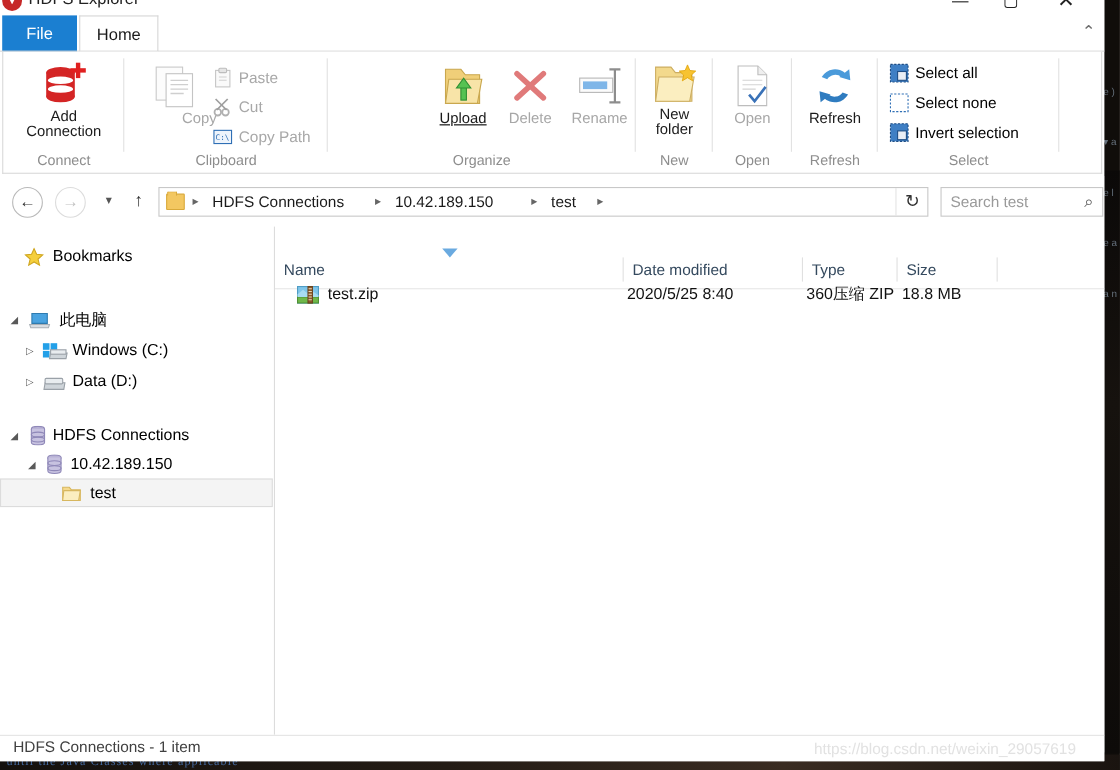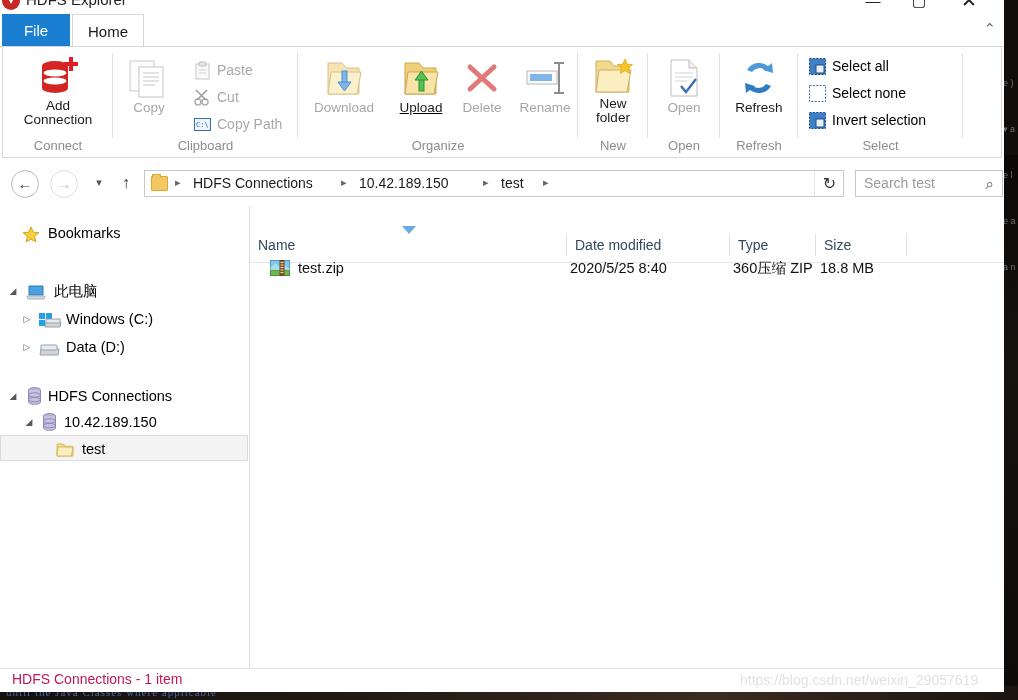--- a/index.html
+++ b/index.html
@@ -106,21 +106,21 @@
   .sortmark{position:absolute;top:4px;left:152px;width:0;height:0;
       border-left:7px solid transparent;border-right:7px solid transparent;border-top:8px solid #6aaae0;}
   .hdrline{position:absolute;left:0;top:40px;width:754px;height:1px;background:#e6e6e6;}
   .frow{position:absolute;left:0;top:33px;width:754px;height:26px;}
   .frow .cell{position:absolute;top:0;height:26px;line-height:26px;font-size:14.5px;color:#111;}
   .zipico{position:absolute;left:20px;top:4px;width:20px;height:18px;}
 
   
   .statusbar{position:absolute;left:0;top:668px;width:1004px;height:24px;background:#fff;
       border-top:1px solid #e4e4e4;}
-  .statusbar .st{position:absolute;left:12px;top:2px;font-size:14px;color:#be185d;}
+  .statusbar .st{position:absolute;left:12px;top:2px;font-size:14px;color:#404040;}
 
   .collapse{position:absolute;right:8px;top:20px;font-size:15px;color:#6d6d6d;}
 
   .wm{position:absolute;left:740px;top:672px;font-size:14px;color:#e2e2e2;white-space:nowrap;}
 </style>
 </head>
 <body>
 
 <div id="backdrop">
   <div class="strip"></div>
@@ -162,21 +162,21 @@
           </svg>
         </div>
         <div class="lbl">Add</div>
         <div class="lbl">Connection</div>
       </div>
       <div class="gname">Connect</div>
       <div class="sep"></div>
     </div>
 
     <div class="rgroup" style="left:110px;width:185px;">
-      <div class="big" style="top:8px;left:0;width:72px;">
+      <div class="big" style="top:8px;left:12px;width:72px;text-align:right;">
         <div class="ico" style="width:46px;height:46px;">
           <svg width="46" height="46" viewBox="0 0 46 46">
             <rect x="4" y="6" width="24" height="30" fill="#fcfcfc" stroke="#c9c9c9"></rect>
             <rect x="13" y="12" width="24" height="30" fill="#fff" stroke="#c4c4c4"></rect>
             <g stroke="#cfcfcf" stroke-width="1.2">
               <line x1="17" y1="18" x2="33" y2="18"></line>
                 <line x1="17" y1="22" x2="33" y2="22"></line>
               <line x1="17" y1="26" x2="33" y2="26"></line>
                 <line x1="17" y1="30" x2="29" y2="30"></line>
             </g>
@@ -219,33 +219,20 @@
           </svg>
         </span>
         <span class="txt dim">Copy Path</span>
       </div>
 
       <div class="gname">Clipboard</div>
       <div class="sep"></div>
     </div>
 
     <div class="rgroup" style="left:295px;width:280px;">
-      <div class="big" style="top:8px;left:0;width:92px;">
-        <div class="ico" style="width:48px;height:46px;">
-          <svg width="48" height="46" viewBox="0 0 48 46">
-            <path d="M8 8h14l4 5h13v26H8z" fill="#f6e3b4" stroke="#d8c28a"></path>
-            <path d="M11 17h30l-4 22H8z" fill="#fbf0cd" stroke="#d8c28a"></path>
-            <g fill="#7fb6e8" stroke="#4b8fd4">
-              <rect x="22" y="16" width="5" height="12"></rect>
-              <path d="M18 27h13l-6.5 9z"></path>
-            </g>
-          </svg>
-        </div>
-        <div class="lbl dim">Download</div>
-      </div>
 
       <div class="big" style="top:8px;left:92px;width:62px;text-decoration:underline;">
         <div class="ico" style="width:48px;height:46px;">
           <svg width="48" height="46" viewBox="0 0 48 46">
             <path d="M8 8h14l4 5h13v26H8z" fill="#f0cf79" stroke="#c9a74e"></path>
             <path d="M11 17h30l-4 22H8z" fill="#f8e4a8" stroke="#c9a74e"></path>
             <g fill="#56c252" stroke="#2f8f33">
               <rect x="22" y="24" width="5" height="12"></rect>
               <path d="M18 25h13l-6.5-9z"></path>
             </g>

